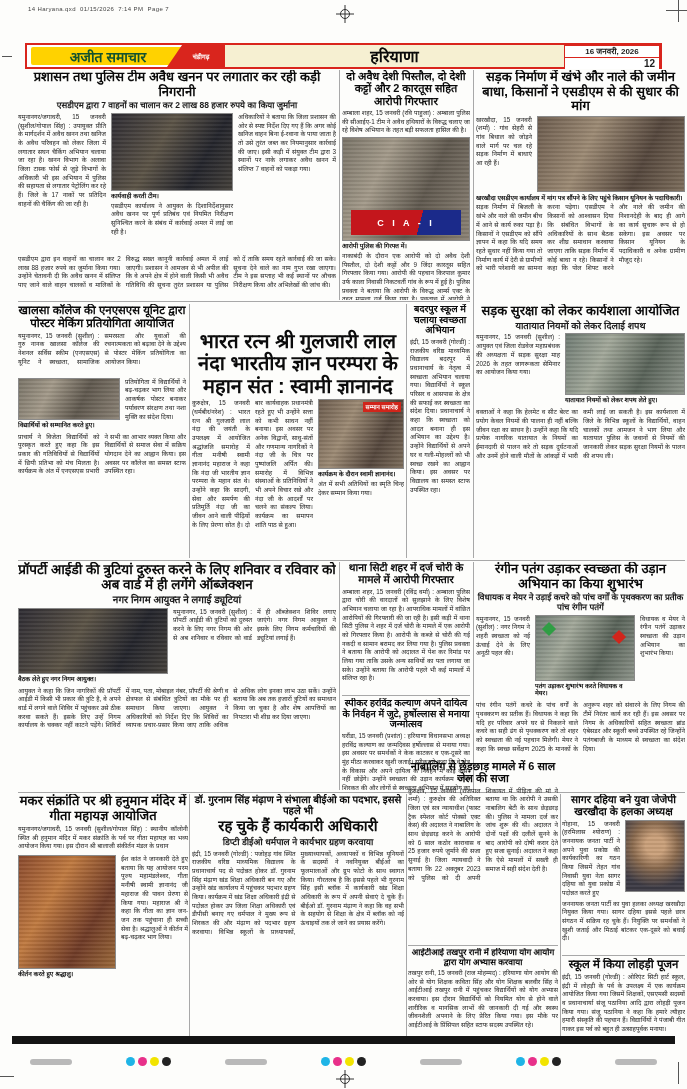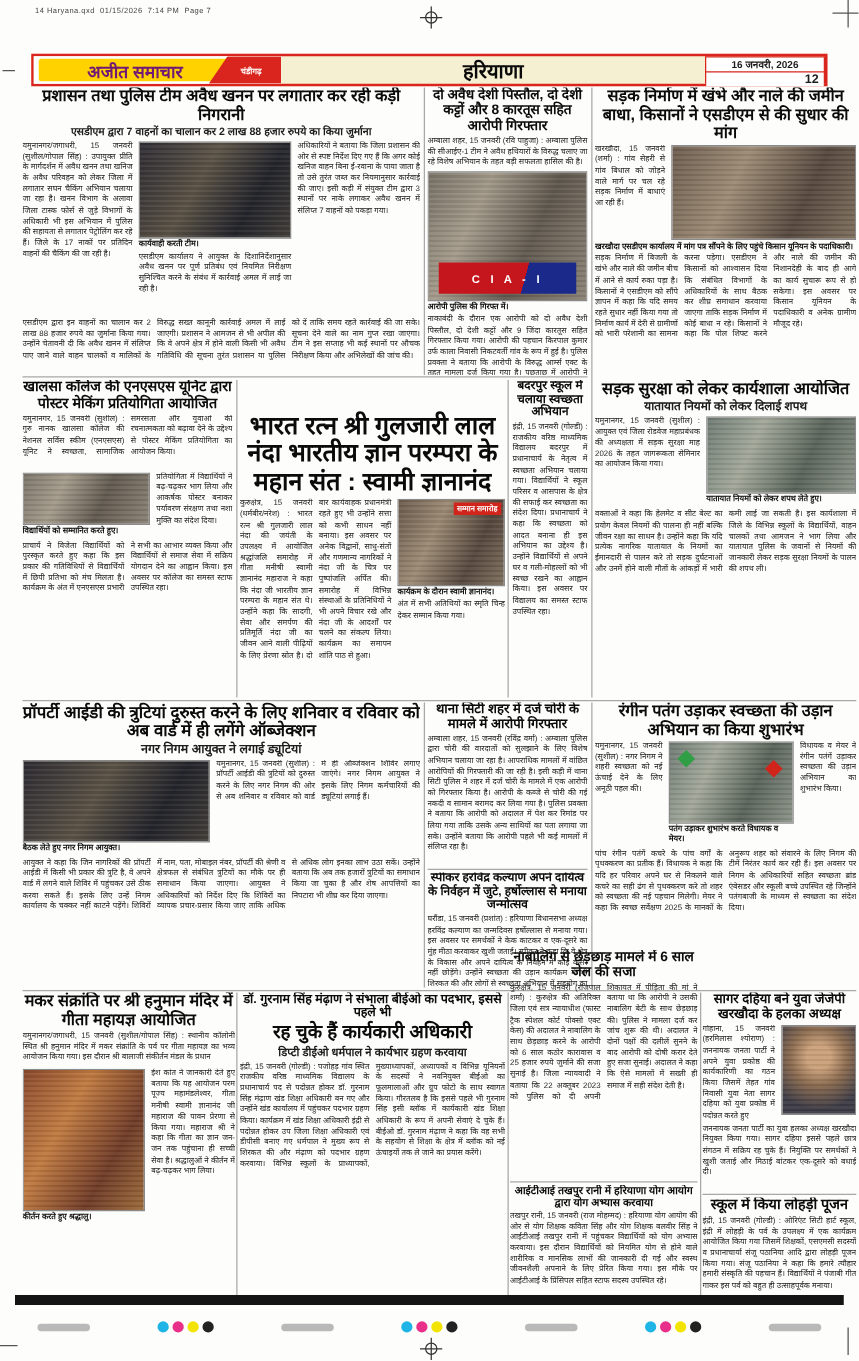--- a/index.html
+++ b/index.html
@@ -7,21 +7,21 @@
         font-family:"Liberation Sans","DejaVu Sans",sans-serif;color:#1c1c1c;}
   
   .slug{position:absolute;left:28px;top:6px;font-size:6px;color:#444;letter-spacing:.4px;white-space:pre;}
   .trim{position:absolute;background:#555;}
   .xhair{position:absolute;}
   
   .masthead{position:absolute;left:25px;top:43px;width:637px;height:26px;background:#f6f0d2;
             border:2px solid #d9251d;display:flex;box-sizing:border-box;}
   .mh-left{width:198px;background:#fff;position:relative;}
   .mh-band{position:absolute;left:4px;top:2px;bottom:2px;right:40px;background:#ffd200;border-radius:2px;
-           display:flex;align-items:center;justify-content:center;font-weight:900;color:#701a75;font-size:14px;}
+           display:flex;align-items:center;justify-content:center;font-weight:900;color:#14532d;font-size:14px;}
   .mh-flag{position:absolute;right:0;top:0;bottom:0;width:58px;background:#d9251d;
            clip-path:polygon(26% 0,100% 0,100% 100%,0 100%);color:#fff;font-size:6.5px;font-weight:700;
            display:flex;align-items:center;justify-content:center;padding-left:10px;box-sizing:border-box;}
   .mh-center{flex:1;display:flex;align-items:center;justify-content:center;font-size:16px;font-weight:900;color:#0a0a0a;}
   .mh-right{width:96px;background:#d9251d;display:flex;flex-direction:column;gap:1px;padding:1px;box-sizing:border-box;}
   .mh-date{background:#fff;text-align:center;font-size:8px;font-weight:700;line-height:11px;}
   .mh-page{background:#fff;flex:1;text-align:right;font-size:10px;font-weight:800;padding-right:4px;line-height:11px;}
   
   .story{position:absolute;overflow:hidden;box-sizing:border-box;}
   .hl{font-weight:800;text-align:center;line-height:1.12;color:#0b0b0b;margin:0 0 2px 0;}
@@ -110,21 +110,21 @@
         <div class="fig ph-night" style="height:78px"></div>
         <div class="figcap">कार्यवाही करती टीम।</div>
         <div class="body">एसडीएम कार्यालय ने आयुक्त के दिशानिर्देशानुसार अवैध खनन पर पूर्ण प्रतिबंध एवं नियमित निरीक्षण सुनिश्चित करने के संबंध में कार्रवाई अमल में लाई जा रही है।</div>
       </div>
       <div class="body" style="flex:1">अधिकारियों ने बताया कि जिला प्रशासन की ओर से स्पष्ट निर्देश दिए गए हैं कि अगर कोई खनिज वाहन बिना ई-रवाना के पाया जाता है तो उसे तुरंत जब्त कर नियमानुसार कार्रवाई की जाए। इसी कड़ी में संयुक्त टीम द्वारा 3 स्थानों पर नाके लगाकर अवैध खनन में संलिप्त 7 वाहनों को पकड़ा गया।</div>
     </div>
     <div class="body cols3">एसडीएम द्वारा इन वाहनों का चालान कर 2 लाख 88 हजार रुपये का जुर्माना किया गया। उन्होंने चेतावनी दी कि अवैध खनन में संलिप्त पाए जाने वाले वाहन चालकों व मालिकों के विरुद्ध सख्त कानूनी कार्रवाई अमल में लाई जाएगी। प्रशासन ने आमजन से भी अपील की कि वे अपने क्षेत्र में होने वाली किसी भी अवैध गतिविधि की सूचना तुरंत प्रशासन या पुलिस को दें ताकि समय रहते कार्रवाई की जा सके। सूचना देने वाले का नाम गुप्त रखा जाएगा। टीम ने इस सप्ताह भी कई स्थानों पर औचक निरीक्षण किया और अभिलेखों की जांच की।</div>
   </article>
 
   <article class="story" style="left:342px;top:70px;width:128px;height:230px">
-    <h2 class="hl" style="font-size:11px">दो अवैध देशी पिस्तौल, दो देशी कट्टों और 8 कारतूस सहित आरोपी गिरफ्तार</h2>
+    <h2 class="hl" style="font-size:11px">दो अवैध देशी पिस्तौल, दो देशी कट्टों और 2 कारतूस सहित आरोपी गिरफ्तार</h2>
     <div class="body">अम्बाला शहर, 15 जनवरी (रवि पाहुजा) : अम्बाला पुलिस की सीआईए-1 टीम ने अवैध हथियारों के विरुद्ध चलाए जा रहे विशेष अभियान के तहत बड़ी सफलता हासिल की है।</div>
     <div class="fig ph-group" style="height:104px;margin-top:2px">
       <div class="cia">C I A - I</div>
     </div>
     <div class="figcap">आरोपी पुलिस की गिरफ्त में।</div>
     <div class="body">नाकाबंदी के दौरान एक आरोपी को दो अवैध देशी पिस्तौल, दो देशी कट्टों और 9 जिंदा कारतूस सहित गिरफ्तार किया गया। आरोपी की पहचान किरपाल कुमार उर्फ काला निवासी निकटवर्ती गांव के रूप में हुई है। पुलिस प्रवक्ता ने बताया कि आरोपी के विरुद्ध आर्म्स एक्ट के तहत मामला दर्ज किया गया है। पूछताछ में आरोपी ने खुलासा किया कि वह यह हथियार आगे बेचने की फिराक में था। आरोपी को अदालत में पेश कर रिमांड पर लिया गया है ताकि हथियारों के स्रोत का पता लगाया जा सके। पुलिस अधीक्षक ने बताया कि अवैध हथियार रखने वालों के विरुद्ध अभियान आगे भी जारी रहेगा।</div>
   </article>
 
   <article class="story" style="left:476px;top:70px;width:209px;height:230px">
     <h2 class="hl" style="font-size:13px">सड़क निर्माण में खंभे और नाले की जमीन बाधा, किसानों ने एसडीएम से की सुधार की मांग</h2>
@@ -199,20 +199,21 @@
     <div class="body">अम्बाला शहर, 15 जनवरी (रविंद्र वर्मा) : अम्बाला पुलिस द्वारा चोरी की वारदातों को सुलझाने के लिए विशेष अभियान चलाया जा रहा है। आपराधिक मामलों में वांछित आरोपियों की गिरफ्तारी की जा रही है। इसी कड़ी में थाना सिटी पुलिस ने शहर में दर्ज चोरी के मामले में एक आरोपी को गिरफ्तार किया है। आरोपी के कब्जे से चोरी की गई नकदी व सामान बरामद कर लिया गया है। पुलिस प्रवक्ता ने बताया कि आरोपी को अदालत में पेश कर रिमांड पर लिया गया ताकि उसके अन्य साथियों का पता लगाया जा सके। उन्होंने बताया कि आरोपी पहले भी कई मामलों में संलिप्त रहा है।</div>
   </article>
 
   <article class="story" style="left:342px;top:698px;width:128px;height:92px">
     <h2 class="hl" style="font-size:9.5px">स्पीकर हरविंद्र कल्याण अपने दायित्व के निर्वहन में जुटे, हर्षोल्लास से मनाया जन्मोत्सव</h2>
     <div class="body">घरौंडा, 15 जनवरी (प्रशांत) : हरियाणा विधानसभा अध्यक्ष हरविंद्र कल्याण का जन्मदिवस हर्षोल्लास से मनाया गया। इस अवसर पर समर्थकों ने केक काटकर व एक-दूसरे का मुंह मीठा करवाकर खुशी जताई। स्पीकर ने कहा कि वे क्षेत्र के विकास और अपने दायित्व के निर्वहन में कोई कसर नहीं छोड़ेंगे। उन्होंने स्वच्छता की उड़ान कार्यक्रम में भी शिरकत की और लोगों से स्वच्छता अभियान में सहयोग का आह्वान किया।</div>
   </article>
 
   <article class="story" style="left:476px;top:562px;width:209px;height:228px">
     <h2 class="hl" style="font-size:13px">रंगीन पतंग उड़ाकर स्वच्छता की उड़ान अभियान का किया शुभारंभ</h2>
+    <div class="sub" style="font-size:8.5px">विधायक व मेयर ने उड़ाई कचरे को पांच वर्गों के पृथक्करण का प्रतीक पांच रंगीन पतंगें</div>
     <div class="row">
       <div class="body" style="width:54px">यमुनानगर, 15 जनवरी (सुशील) : नगर निगम ने शहरी स्वच्छता को नई ऊंचाई देने के लिए अनूठी पहल की।</div>
       <div style="width:100px">
         <div class="fig ph-cool" style="height:66px">
           <span class="kite" style="left:8px;top:8px;background:#2f9e44"></span>
           <span class="kite" style="right:10px;top:16px;background:#d1251b"></span>
         </div>
         <div class="figcap">पतंग उड़ाकर शुभारंभ करते विधायक व मेयर।</div>
       </div>
       <div class="body" style="flex:1">विधायक व मेयर ने रंगीन पतंगें उड़ाकर स्वच्छता की उड़ान अभियान का शुभारंभ किया।</div>

